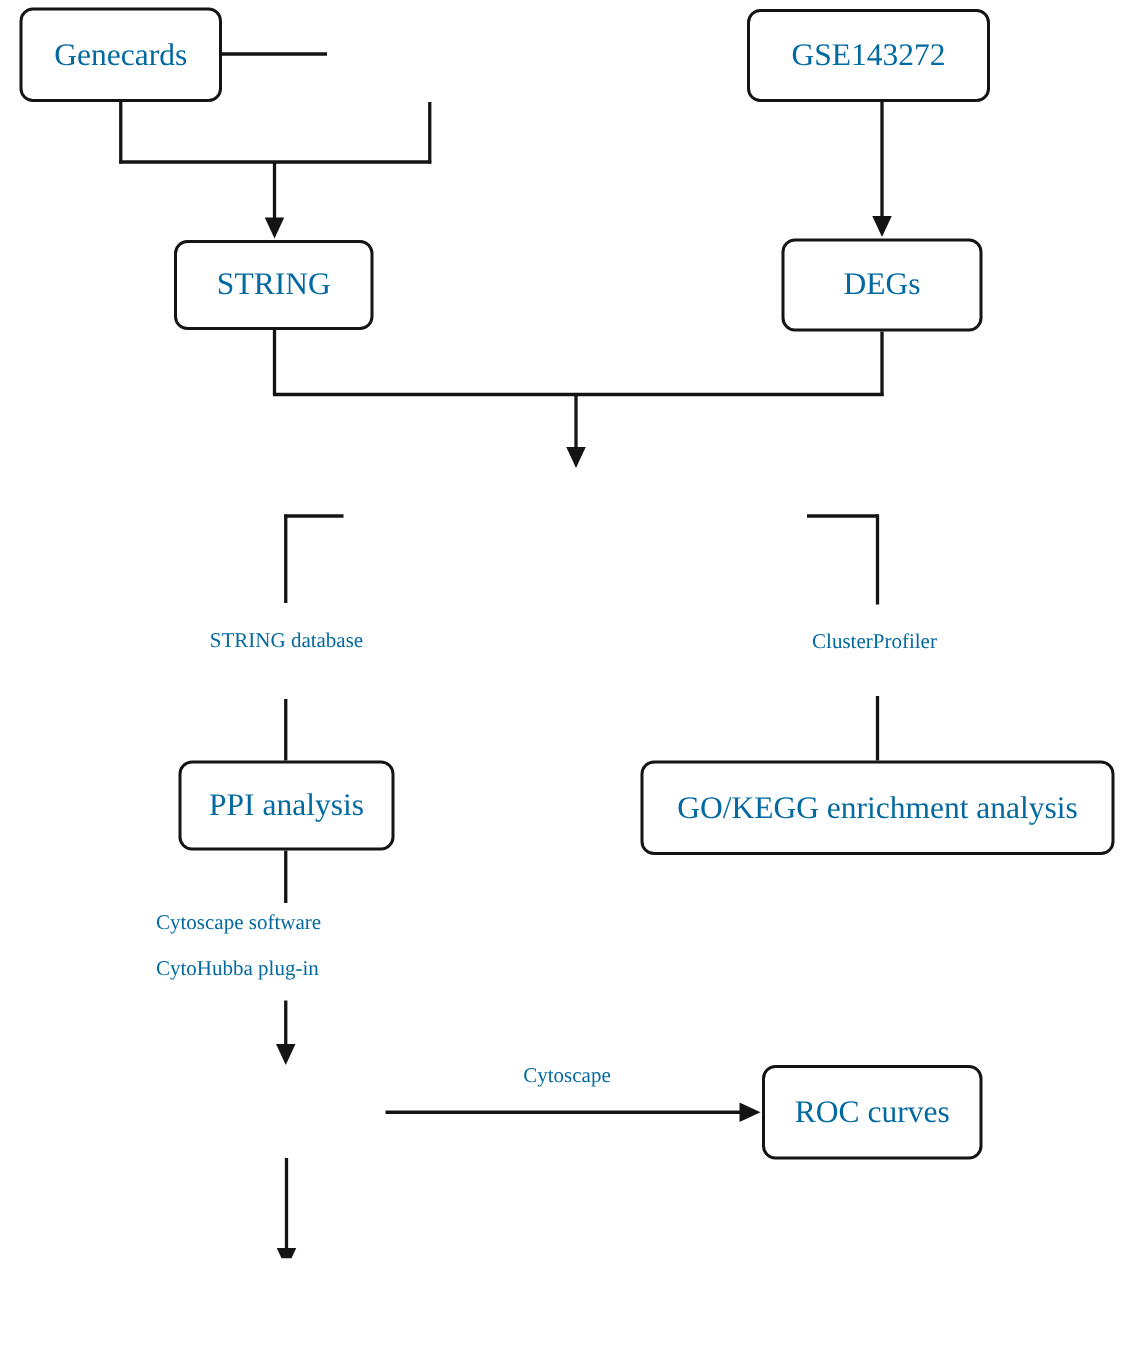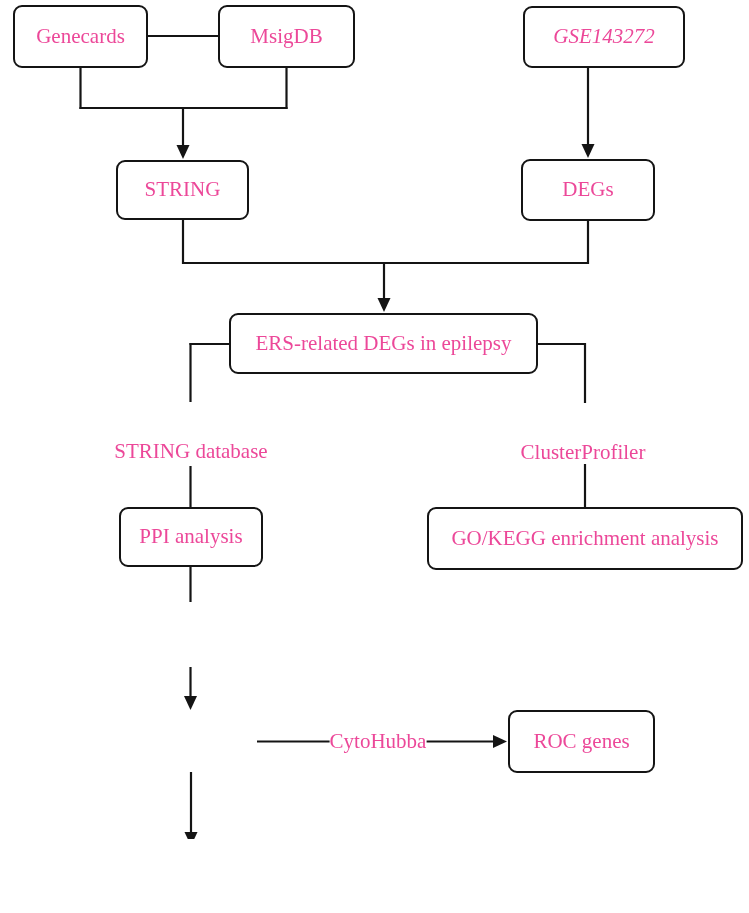--- a/index.html
+++ b/index.html
@@ -6,21 +6,21 @@
     margin: 0;
     padding: 0;
     background: #ffffff;
   }
   .canvas {
     position: relative;
     width: 749px;
     height: 839px;
     background: #ffffff;
     font-family: "Liberation Serif", "DejaVu Serif", serif;
-    color: #ec4899;
+    color: #0369a1;
     overflow: hidden;
   }
   svg.wires {
     position: absolute;
     left: 0;
     top: 0;
     width: 749px;
     height: 913px;
   }
   svg.wires line {
@@ -39,34 +39,33 @@
     background: #ffffff;
     display: flex;
     align-items: center;
     justify-content: center;
     font-size: 21px;
     line-height: 1.1;
     white-space: nowrap;
   }
   .edge-label {
     position: absolute;
-    font-size: 21px;
+    font-size: 14px;
     line-height: 1.1;
     white-space: nowrap;
     background: #ffffff;
-    margin-top: 20px;
   }
   .edge-label.centered {
     transform: translateX(-50%);
   }
 
   
   .n-genecards   { left: 13px;  top: 5px;   width: 135px; height: 63px; }
   .n-msigdb      { left: 218px; top: 5px;   width: 137px; height: 63px; }
-  .n-gse143272   { left: 523px; top: 6px;   width: 162px; height: 62px; font-style: italic; }
+  .n-gse143272   { left: 498px; top: 6px;   width: 162px; height: 62px; }
   .n-ersrgs      { left: 116px; top: 160px; width: 133px; height: 60px; }
   .n-degs        { left: 521px; top: 159px; width: 134px; height: 62px; }
   .n-ersrelated  { left: 229px; top: 313px; width: 309px; height: 61px; }
   .n-ppi         { left: 119px; top: 507px; width: 144px; height: 60px; }
   .n-gokegg      { left: 427px; top: 507px; width: 316px; height: 63px; }
   .n-hubgenes    { left: 124px; top: 711px; width: 133px; height: 61px; }
   .n-roc         { left: 508px; top: 710px; width: 147px; height: 63px; }
   .n-qrtpcr      { left: 124px; top: 847px; width: 134px; height: 60px; font-style: italic; }
 
   
@@ -120,58 +119,54 @@
     <polygon points="493,735 493,748 507,741.5"></polygon>
 
     <line x1="191" y1="772" x2="191" y2="833"></line>
     <polygon points="184.5,832 197.5,832 191,846"></polygon>
   </svg>
 
   <div class="node n-genecards">
     <span>Genecards</span>
   </div>
 
-  <div class="node n-msigdb">
-    <span>MsigDB</span>
-  </div>
 
   <div class="node n-gse143272">
     <span>GSE143272</span>
   </div>
 
   <div class="node n-ersrgs">
     <span>STRING</span>
   </div>
 
   <div class="node n-degs">
     <span>DEGs</span>
   </div>
 
-  <div class="node n-ersrelated">
-    <span>ERS-related DEGs in epilepsy</span>
-  </div>
 
   <div class="node n-ppi">
     <span>PPI analysis</span>
   </div>
 
   <div class="node n-gokegg">
     <span>GO/KEGG enrichment analysis</span>
   </div>
 
 
   <div class="node n-roc">
-    <span>ROC genes</span>
+    <span>ROC curves</span>
   </div>
 
   <div class="node n-qrtpcr">
     <span>qRT-PCR</span>
   </div>
 
   <div class="edge-label centered l-string">STRING database</div>
 
   <div class="edge-label centered l-cluster">ClusterProfiler</div>
 
+  <div class="edge-label l-cytoscape">Cytoscape software</div>
 
+  <div class="edge-label l-cytohubba">CytoHubba plug-in</div>
 
-  <div class="edge-label centered l-sangerbox">CytoHubba</div>
+  <div class="edge-label centered l-sangerbox">Cytoscape</div>
 
 </div>
 
 </body></html>

